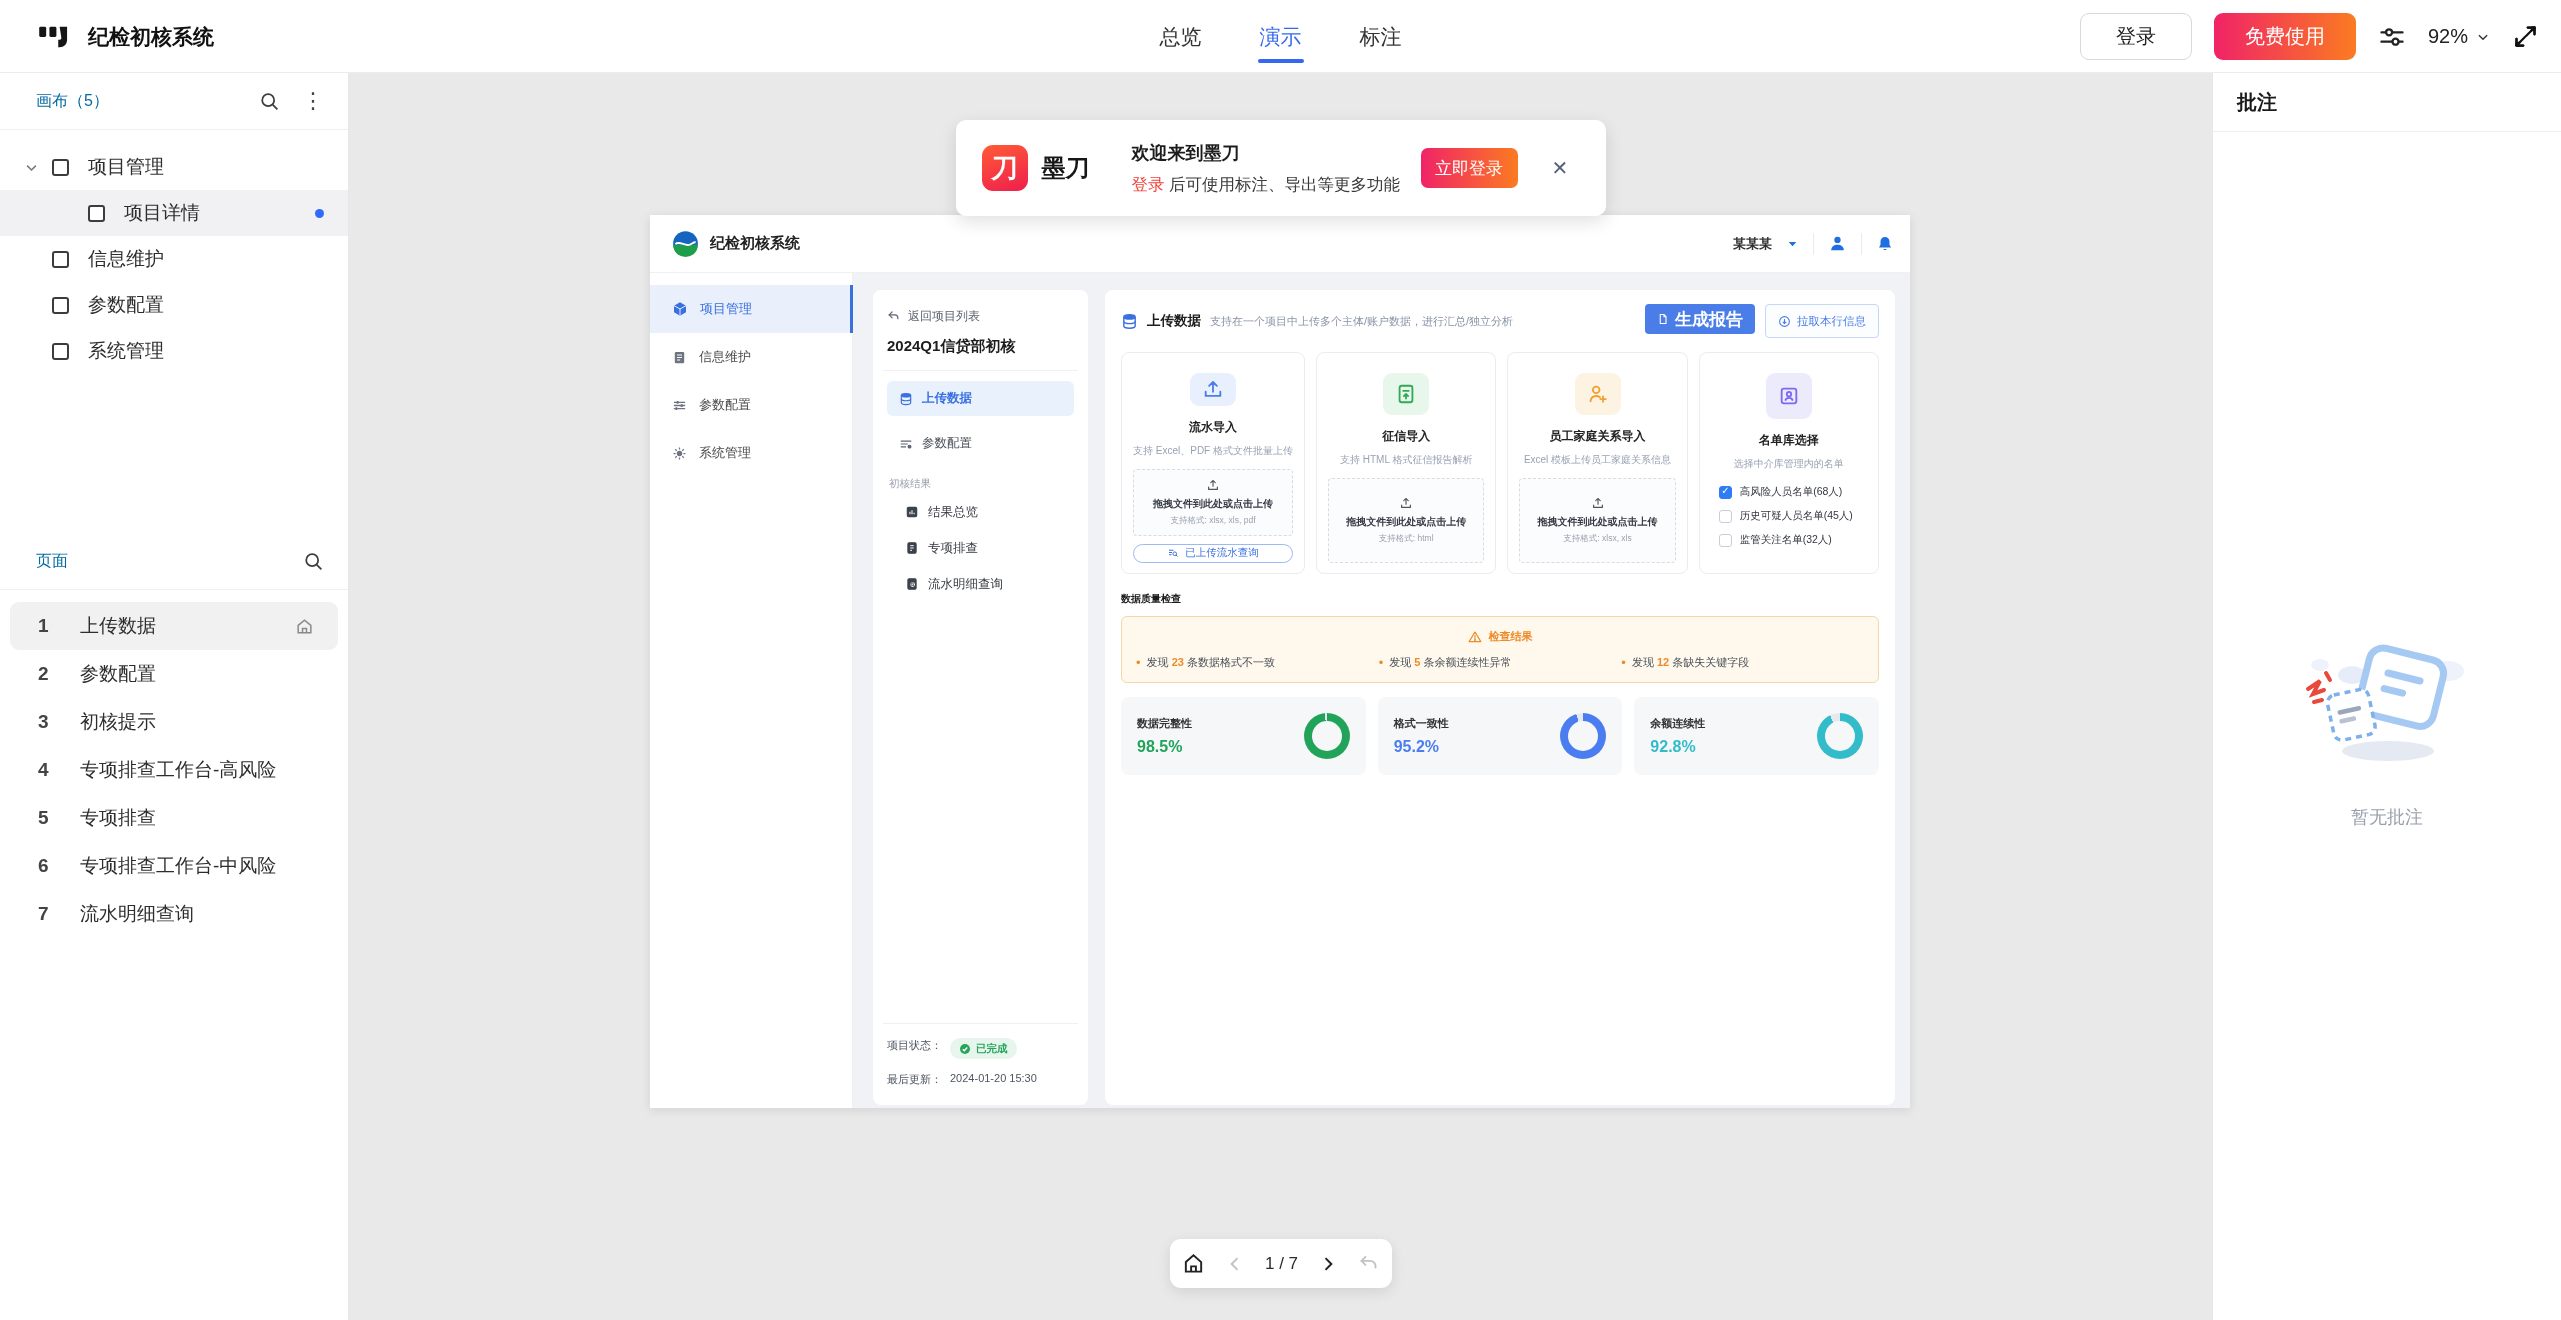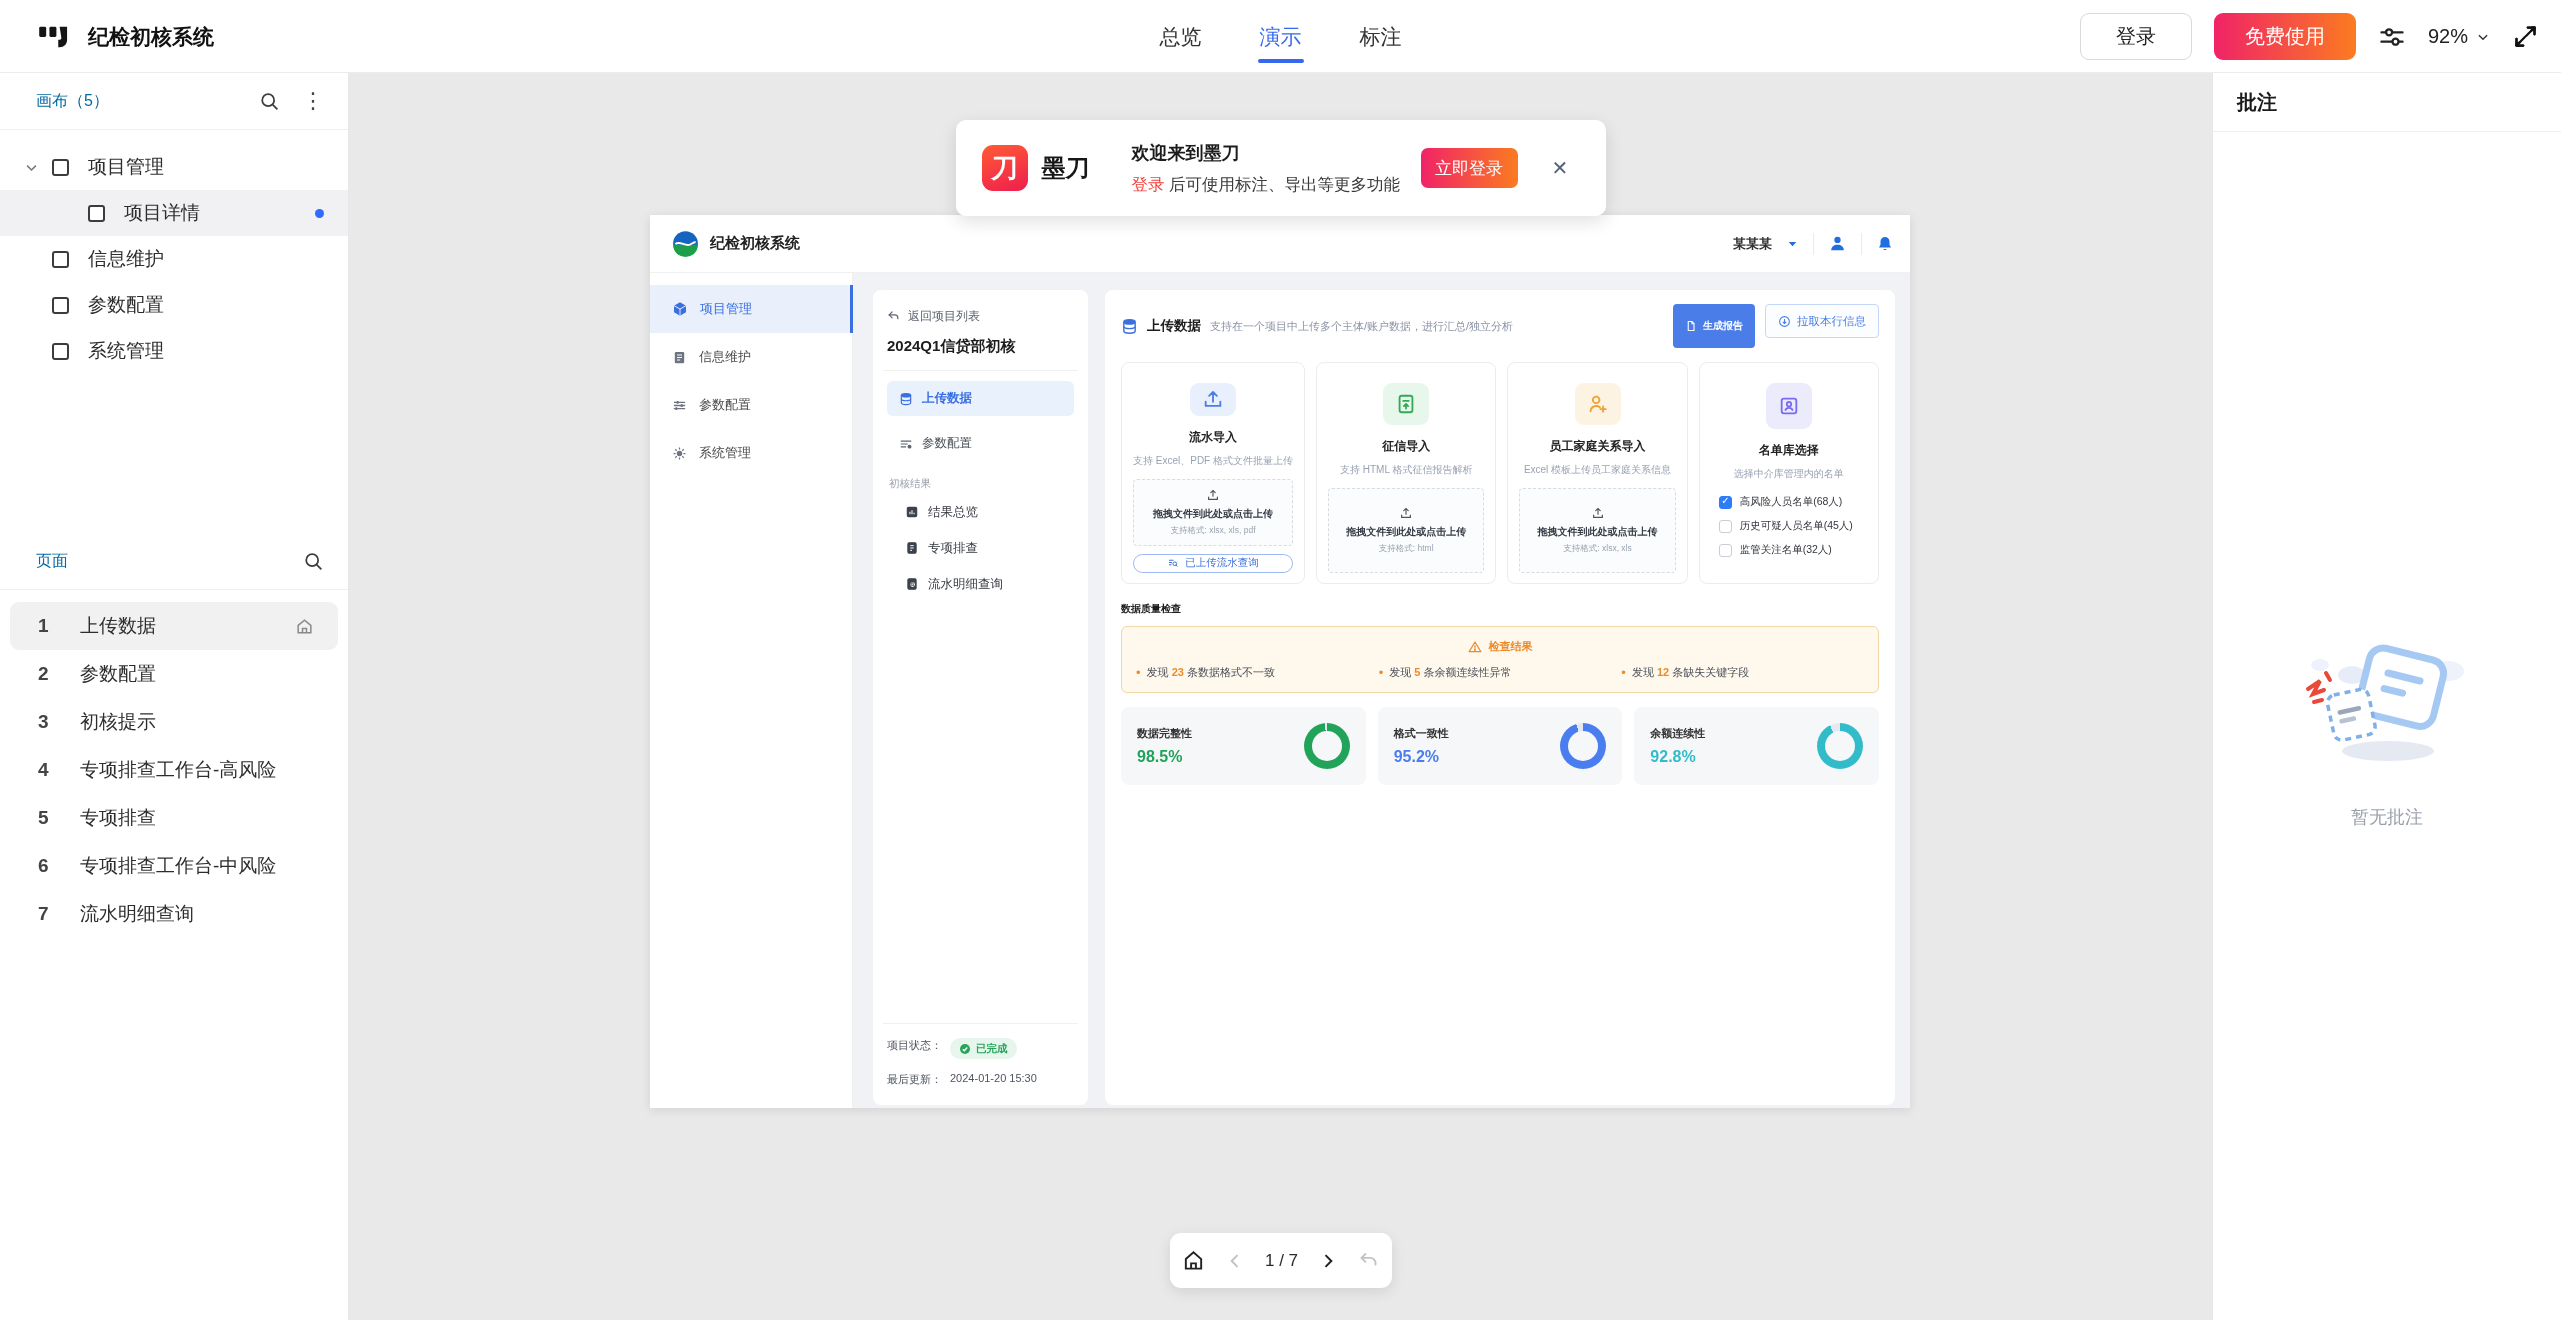--- a/index.html
+++ b/index.html
@@ -123,22 +123,22 @@
   .badge-done { display:flex; align-items:center; gap:5px; background:#e6f6ec; color:#27a55a;
     font-size:10.5px; font-weight:bold; height:21px; padding:0 9px; border-radius:11px; }
 
   
   .main { flex:1; background:#fff; border-radius:8px; padding:14px 16px; }
   .mc-head { display:flex; align-items:center; }
   .mc-head .hico { color:#3a6fe0; }
   .mc-title { font-size:13.5px; font-weight:bold; color:#1c1c1c; margin-left:9px; }
   .mc-sub { font-size:11px; color:#8a93a6; margin-left:9px; }
   .mc-actions { margin-left:auto; display:flex; gap:10px; }
-  .btn-report { height:44px; padding:0 12px; border-radius:4px; background:#4a7de8; color:#fff;
-    font-size:10px; font-weight:bold; display:flex; align-items:center; gap:6px; }
+  .btn-report { height:30px; padding:0 12px; border-radius:4px; background:#4a7de8; color:#fff;
+    font-size:17px; font-weight:bold; display:flex; align-items:center; gap:6px; }
   .btn-pull { height:30px; padding:16px 12px; border-radius:4px; background:#fbfdff;
     border:1px solid #c5d7f7; color:#4a7de8; font-size:11.5px; display:flex; align-items:center; gap:6px; }
 
   .cards-row { display:flex; gap:11px; margin-top:14px; }
   .ucard { flex:1; border:1px solid #ececf0; border-radius:8px; height:222px; padding:20px 11px 10px;
     display:flex; flex-direction:column; align-items:center; background:#fff; }
   .ic-box { width:46px; height:46px; border-radius:9px; display:flex; align-items:center; justify-content:center; }
   .ic-blue { background:#e8effd; color:#4a7de8; }
   .ic-green { background:#e7f7ec; color:#31a956; }
   .ic-orange { background:#fdf3e2; color:#f0a132; }
@@ -171,21 +171,21 @@
   .metrics { display:flex; gap:12px; margin-top:14px; }
   .metric { flex:1; height:78px; background:#f6f7f9; border-radius:8px; padding:13px 16px;
     display:flex; align-items:center; }
   .m-left { flex:1; }
   .m-label { font-size:11px; font-weight:bold; color:#333; }
   .m-value { font-size:16px; font-weight:bold; margin-top:7px; }
   .donut { width:46px; height:46px; border-radius:50%; position:relative; }
   .donut .hole { position:absolute; inset:8px; background:#f6f7f9; border-radius:50%; }
 
   
-  .pager { position:absolute; left:50%; transform:translateX(-50%); bottom:32px; width:222px; height:55px;
+  .pager { position:absolute; left:50%; transform:translateX(-50%); bottom:32px; width:222px; height:49px;
     background:#fff; border-radius:11px; box-shadow:0 4px 14px rgba(0,0,0,.10);
     display:flex; align-items:center; justify-content:center; gap:20px; z-index:10; }
   .pg-count { font-size:17px; color:#2b2b2b; }
   .pg-dis { color:#c3c3c3; }
   .pg-dark { color:#222; }
 </style>
 </head>
 <body>
 
 <div class="topbar">

